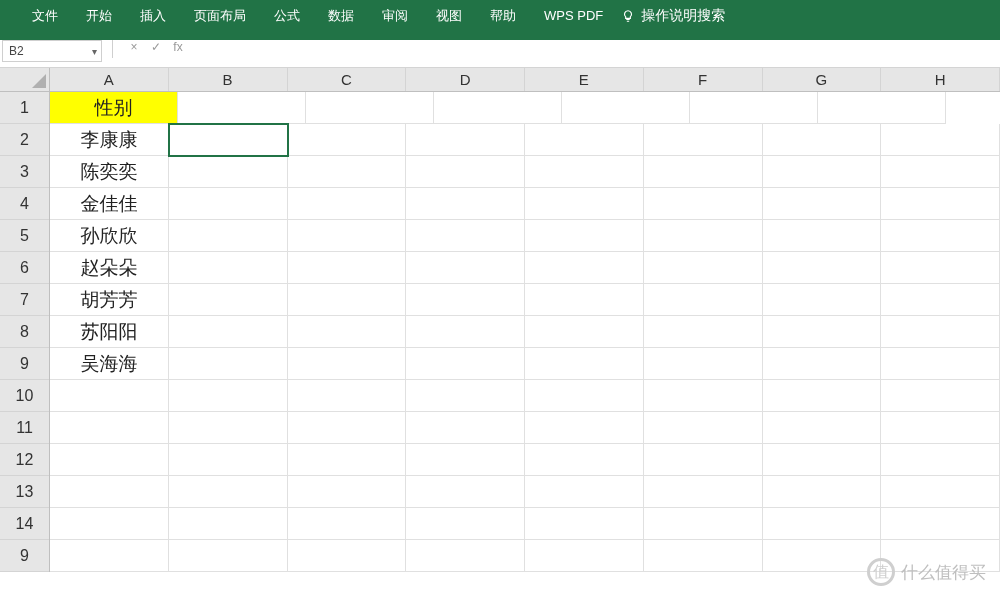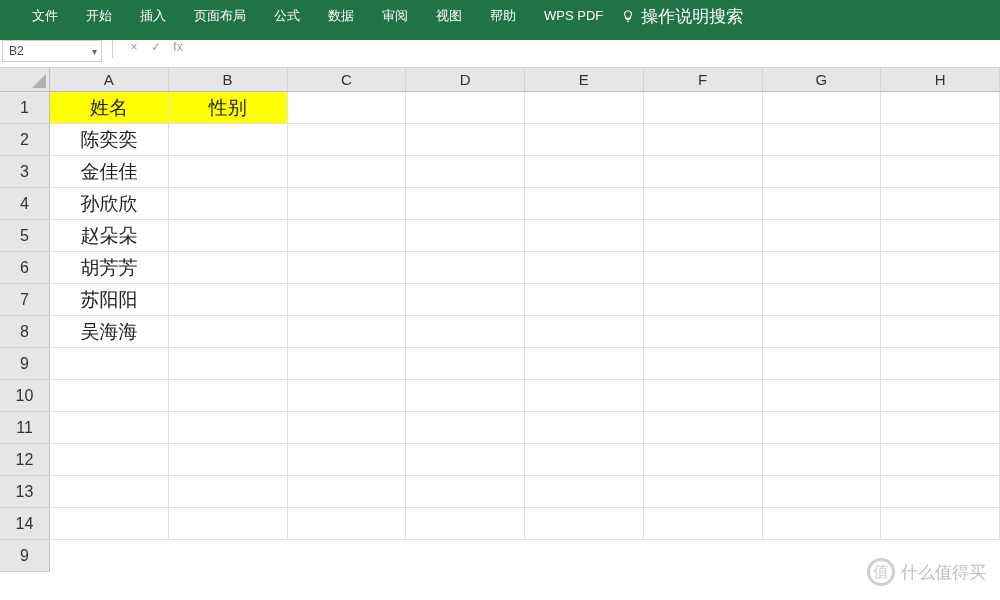--- a/index.html
+++ b/index.html
@@ -28,21 +28,21 @@
       cursor: pointer;
     }
     .ribbon .help-icon {
       margin-left: 4px;
       margin-right: 6px;
       display: inline-flex;
       align-items: center;
     }
     .ribbon .search-hint {
       color: #fff;
-      font-size: 17px;
+      font-size: 14px;
     }
     .ribbon-gap {
       height: 8px;
       background: #217346;
     }
     .formula-bar {
       height: 28px;
       display: flex;
       border-bottom: 1px solid #d4d4d4;
       background: #fff;
@@ -250,22 +250,31 @@
     <div class="row-h">10</div>
     <div class="row-h">11</div>
     <div class="row-h">12</div>
     <div class="row-h">13</div>
     <div class="row-h">14</div>
     <div class="row-h">9</div>
   </div>
 
   <div class="cells">
     <div class="row">
-      <div class="cell hdr-cell">姓名</div>
       <div class="cell hdr-cell">性别</div>
+      <div class="cell"></div>
+      <div class="cell"></div>
+      <div class="cell"></div>
+      <div class="cell"></div>
+      <div class="cell"></div>
+      <div class="cell"></div>
+    </div>
+    <div class="row">
+      <div class="cell">李康康</div>
+      <div class="cell active-cell"></div>
       <div class="cell"></div>
       <div class="cell"></div>
       <div class="cell"></div>
       <div class="cell"></div>
       <div class="cell"></div>
       <div class="cell"></div>
     </div>
     <div class="row">
       <div class="cell">陈奕奕</div>
       <div class="cell"></div>

